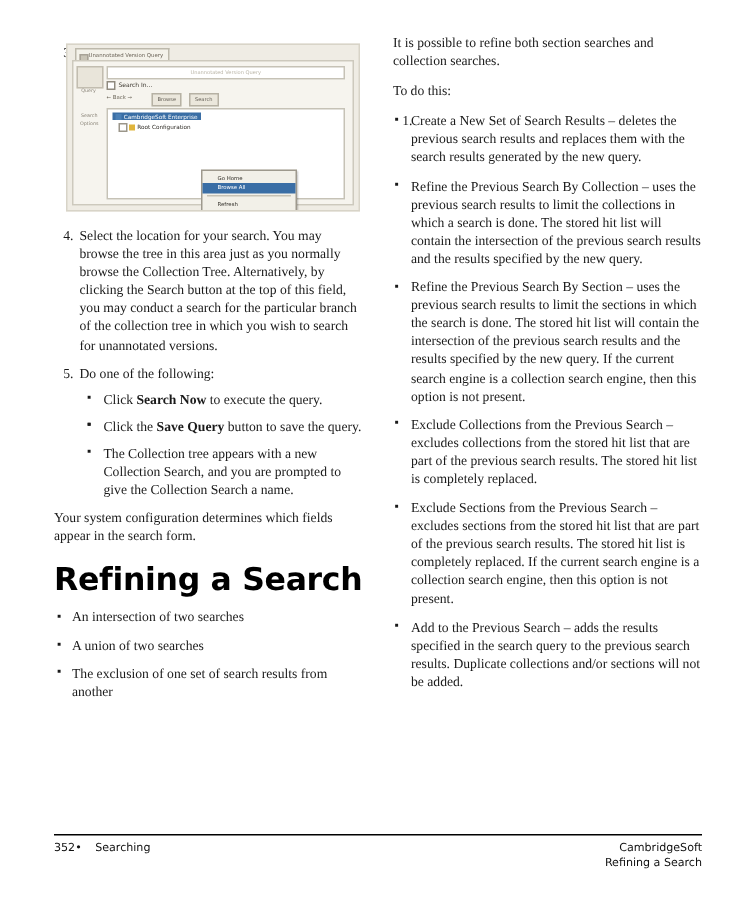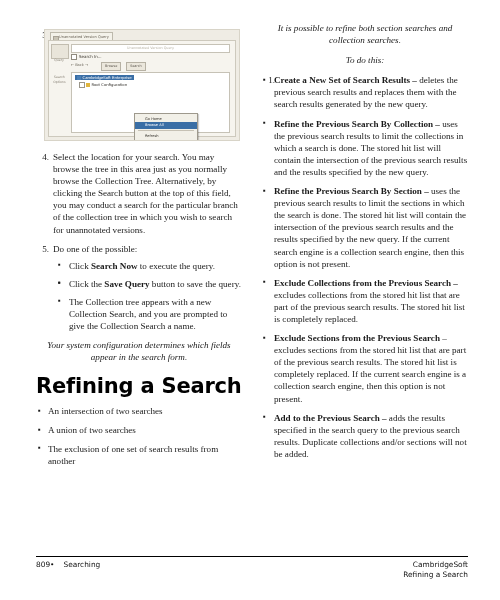--- a/index.html
+++ b/index.html
@@ -36,22 +36,21 @@
   .col {
     width: 206px;
     position: relative;
   }
 
   
   p.body-text {
     margin: 0 0 8px 0;
     font-size: 9.1px;
     line-height: 12.1px;
-    text-align: center;
-    font-style: italic;
+    text-align: left;
   }
 
   
   .numlist {
     margin: 0;
     padding: 0;
     list-style: none;
   }
   .numitem {
     position: relative;
@@ -125,21 +124,21 @@
     line-height: 12.1px;
   }
   .optitem > .dot {
     position: absolute;
     left: 1px;
     top: -0.5px;
     font-size: 8px;
     line-height: 12.1px;
   }
   .lead {
-    font-weight: bold;
+    font-weight: normal;
     margin-top: 24px;
   }
 
   b, .b {
     font-weight: bold;
   }
 
   
   h1.section-heading {
     font-family: "DejaVu Sans", "Liberation Sans", sans-serif;
@@ -450,21 +449,21 @@
       </div>
 
       <ol class="numlist">
         <li class="numitem">
           <span class="num">4.</span>
           <span>Select the location for your search. You may browse the tree in this area just as you normally browse the Collection Tree. Alternatively, by clicking the Search button at the top of this field, you may conduct a search for the particular branch of the collection tree in which you wish to search for unannotated versions.</span>
         </li>
 
         <li class="numitem">
           <span class="num">5.</span>
-          <span>Do one of the possible:</span>
+          <span>Do one of the following:</span>
 
           <ul class="sub-bullist">
             <li class="sub-bullitem">
               <span class="dot">▪</span>
               <span>Click </span><b>Search Now</b><span> to execute the query.</span>
             </li>
             <li class="sub-bullitem">
               <span class="dot">▪</span>
             </li>
             <li class="sub-bullitem">
@@ -539,21 +538,21 @@
         </li>
       </ul>
 
     </div>
   </div>
 
   <div class="footer">
     <div class="footer-rule"></div>
     <div class="footer-inner">
       <div class="footer-left">
-        <span class="footer-pageno">809•</span>
+        <span class="footer-pageno">352•</span>
         <span>Searching</span>
       </div>
       <div class="footer-right">
         <div>CambridgeSoft</div>
         <div>Refining a Search</div>
       </div>
     </div>
   </div>
 
 </div>

